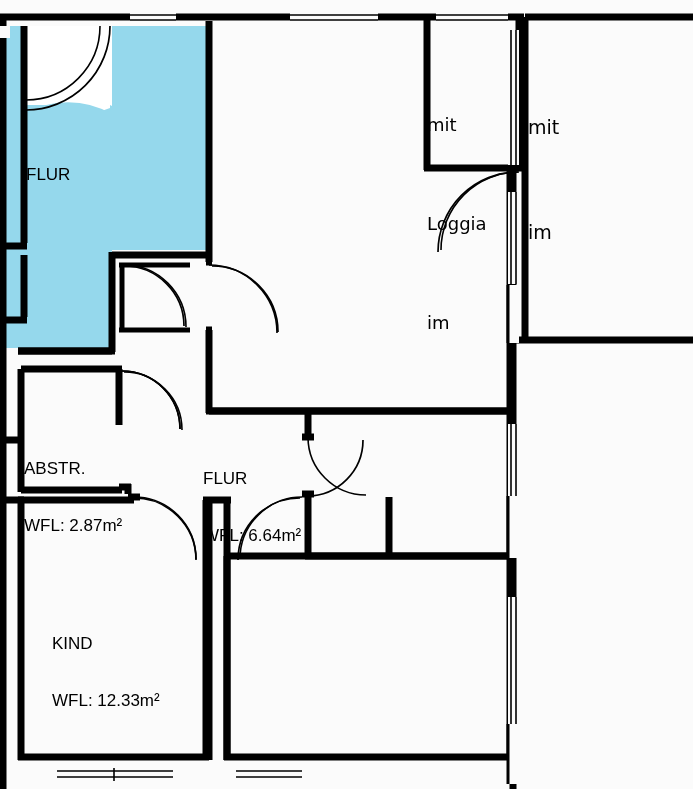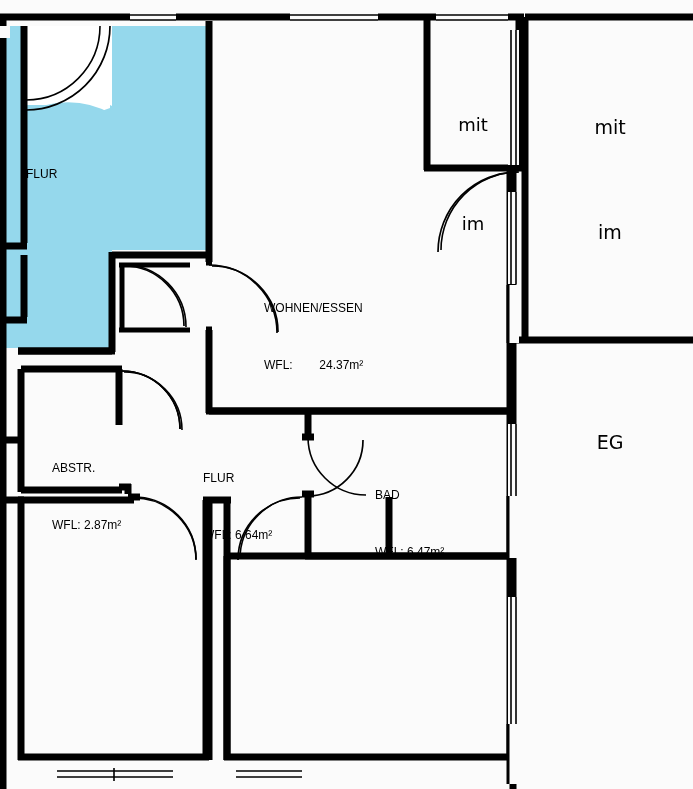--- a/index.html
+++ b/index.html
@@ -23,39 +23,38 @@
     left: 0;
     top: 0;
     width: 693px;
     height: 789px;
     display: block;
   }
   .room-label {
     position: absolute;
     color: #000000;
     font-family: "Liberation Sans", sans-serif;
-    font-size: 12px;
+    font-size: 17px;
     line-height: 19px;
     white-space: pre;
     letter-spacing: 0px;
     pointer-events: none;
   }
   .room-label .lbl-name {
     display: block;
   }
   .room-label .lbl-area {
     display: block;
   }
   .outdoor-label {
     position: absolute;
     color: #000000;
     font-family: "DejaVu Sans", sans-serif;
     font-size: 19px;
     line-height: 35px;
-    text-align: center;
     white-space: pre;
   }
   .outdoor-label.loggia {
     font-size: 18px;
     line-height: 33px;
   }
   .outdoor-label span { display: block; }
 </style>
 </head>
 <body>
@@ -269,47 +268,43 @@
       <line x1="119" y1="265" x2="190" y2="265"></line>
       <line x1="119" y1="330" x2="190" y2="330"></line>
     </g>
 
   </svg>
 
   <div class="room-label" style="left:26px; top:127px;">
     <span class="lbl-name">FLUR</span>
   </div>
 
-  <div class="room-label" style="left:264px; top:261px;">
-    <span class="lbl-name">WOHNEN/ESSEN</span>
-    <span class="lbl-area">WFL:        24.37m²</span>
-  </div>
-
-  <div class="room-label" style="left:8px; top:421px;padding-left:44px;">
+
+  <div class="room-label" style="left:24px; top:421px;">
     <span class="lbl-name">ABSTR.</span>
     <span class="lbl-area">WFL: 2.87m²</span>
   </div>
 
   <div class="room-label" style="left:203px; top:431px;">
     <span class="lbl-name">FLUR</span>
     <span class="lbl-area">WFL: 6.64m²</span>
   </div>
 
-  <div class="room-label" style="left:375px; top:448px;">
-    <span class="lbl-name">BAD</span>
-    <span class="lbl-area">WFL: 6.47m²</span>
-  </div>
-
+
+  <div class="room-label" style="left:52px; top:596px;">
+    <span class="lbl-name">KIND</span>
+    <span class="lbl-area">WFL: 12.33m²</span>
+  </div>
 
 
   <div class="outdoor-label loggia" style="left:427px; top:42px; width:92px;">
     <span>mit</span>
+    <span>Loggia</span>
     <span>im</span>
   </div>
 
   <div class="outdoor-label" style="left:528px; top:40px; width:164px;">
     <span>mit</span>
     <span>im</span>
     <span>&nbsp;</span>
-    <span>EG</span>
   </div>
 
 </div>
 
 </body></html>

